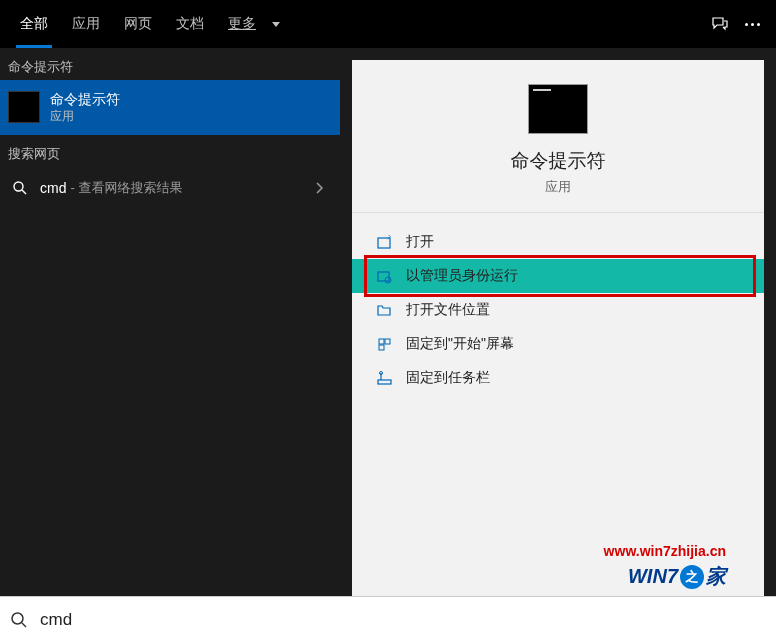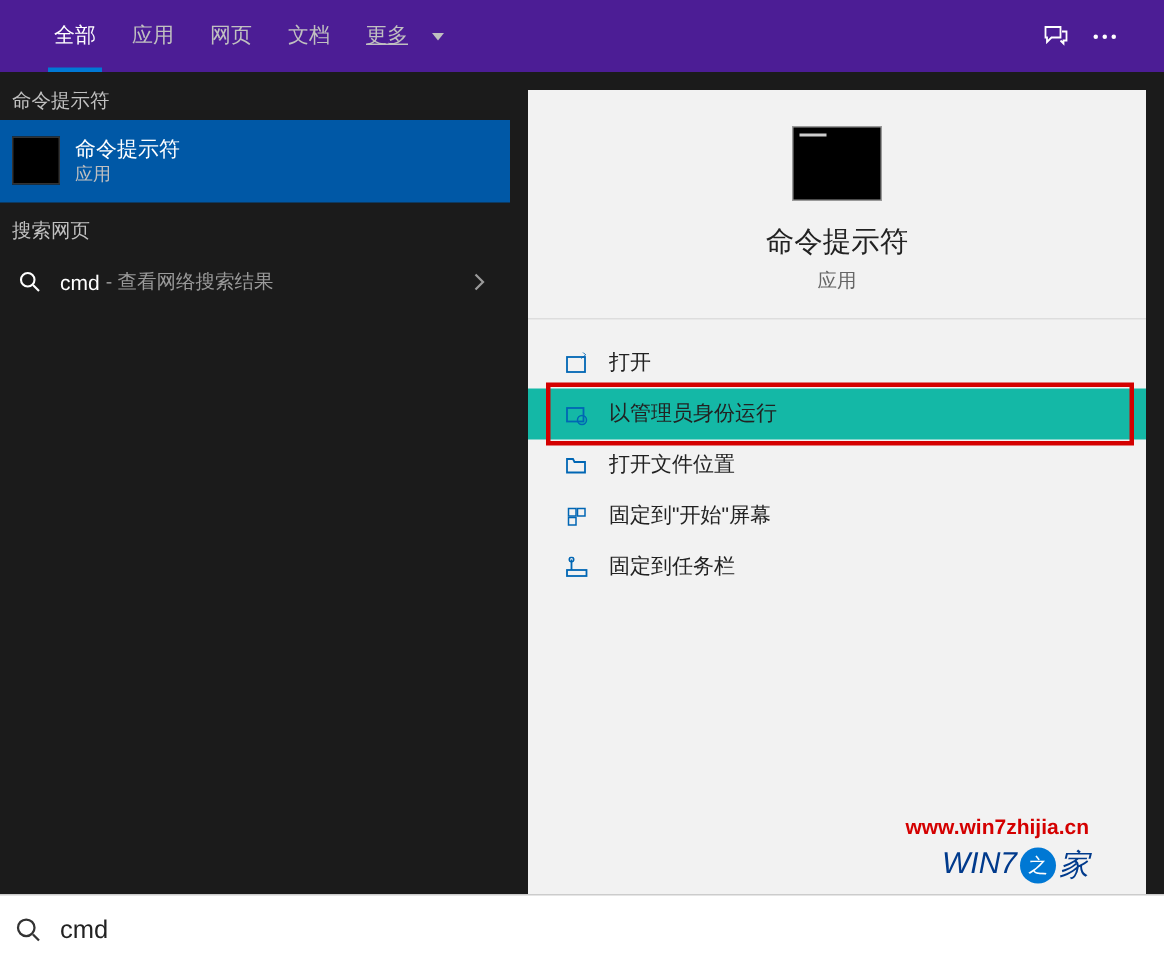--- a/index.html
+++ b/index.html
@@ -6,25 +6,25 @@
     body {
       font-family: "Microsoft YaHei", "Segoe UI", sans-serif;
       width: 776px;
       height: 642px;
       background: #1b1b1b;
       overflow: hidden;
       position: relative;
     }
     .header {
       height: 48px;
-      background: #4c1d95;
+      background: #000000;
       display: flex;
       align-items: center;
       justify-content: space-between;
-      padding: 0 24px;
+      padding: 0 8px;
     }
     .tabs {
       display: flex;
       align-items: center;
       height: 100%;
     }
     .tab {
       color: #c0c0c0;
       font-size: 14px;
       padding: 0 12px;
@@ -195,21 +195,21 @@
       right: 50px;
       bottom: 52px;
     }
     .watermark-url { color: #d40000; font-size: 14px; font-weight: bold; }
     .watermark-logo {
       display: flex;
       align-items: center;
       justify-content: flex-end;
       margin-top: 4px;
       font-size: 20px;
-      font-weight: normal;
+      font-weight: bold;
       font-style: italic;
     }
     .watermark-logo .w1 { color: #003a8c; }
     .watermark-logo .w2 { color: #003a8c; }
     .watermark-logo .badge {
       width: 24px; height: 24px;
       background: #0078d4;
       border-radius: 50%;
       display: inline-flex;
       align-items: center;

